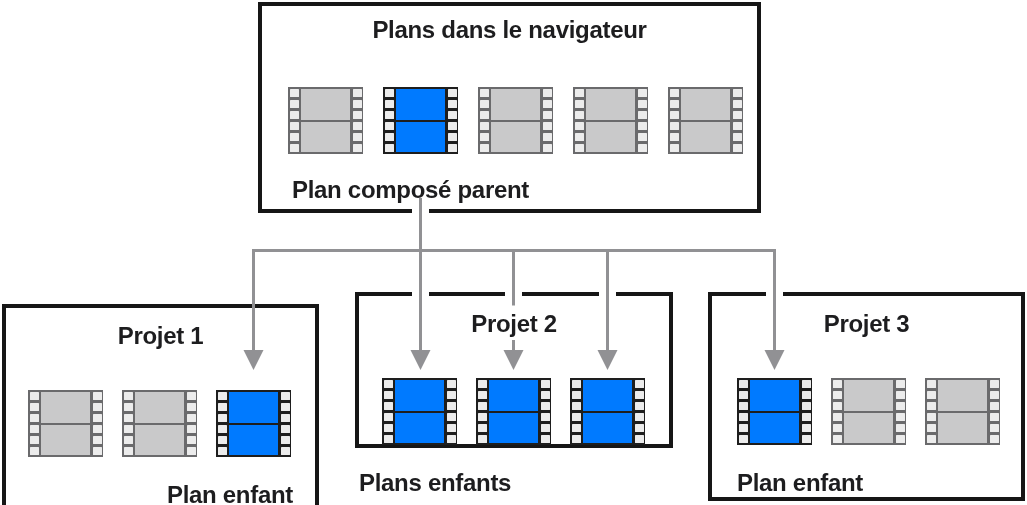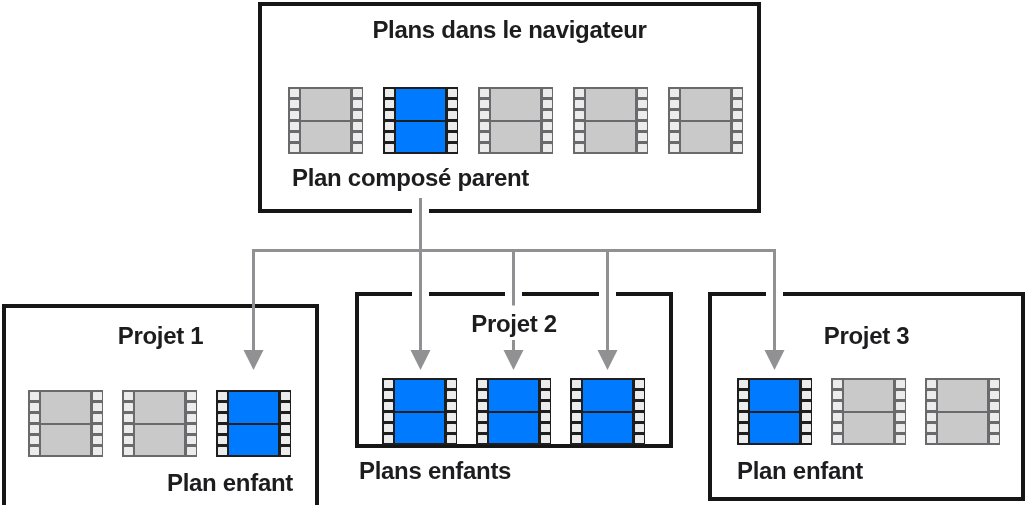--- a/index.html
+++ b/index.html
@@ -28,20 +28,21 @@
     font-weight: 700;
     letter-spacing: -0.3px;
     white-space: nowrap;
   }
   .box-label {
     position: absolute;
     font-size: 24px;
     font-weight: 700;
     letter-spacing: -0.3px;
     white-space: nowrap;
+    margin-top: 12px;
   }
   .clips-row {
     position: absolute;
     display: flex;
   }
   .filmstrip {
     width: 75px;
     height: 67px;
     box-sizing: border-box;
     display: flex;
@@ -349,21 +350,21 @@
             <span></span>
             <span></span>
             <span></span>
           </div>
         </div>
       </div>
     <div class="box-label" style="left:0; width:100%; text-align:left; top:161px;">Plans enfants</div>
   </div>
 
   <div class="box" style="left:708px; top:292px; width:317px; height:209px;">
-    <div class="box-title" style="top:26px;">Projet 3</div>
+    <div class="box-title" style="top:14px;">Projet 3</div>
     <div class="clips-row" style="left:25px; top:82px; gap:19px;">
         <div class="filmstrip blue">
           <div class="sprockets">
             <span></span>
             <span></span>
             <span></span>
             <span></span>
             <span></span>
             <span></span>
           </div>

